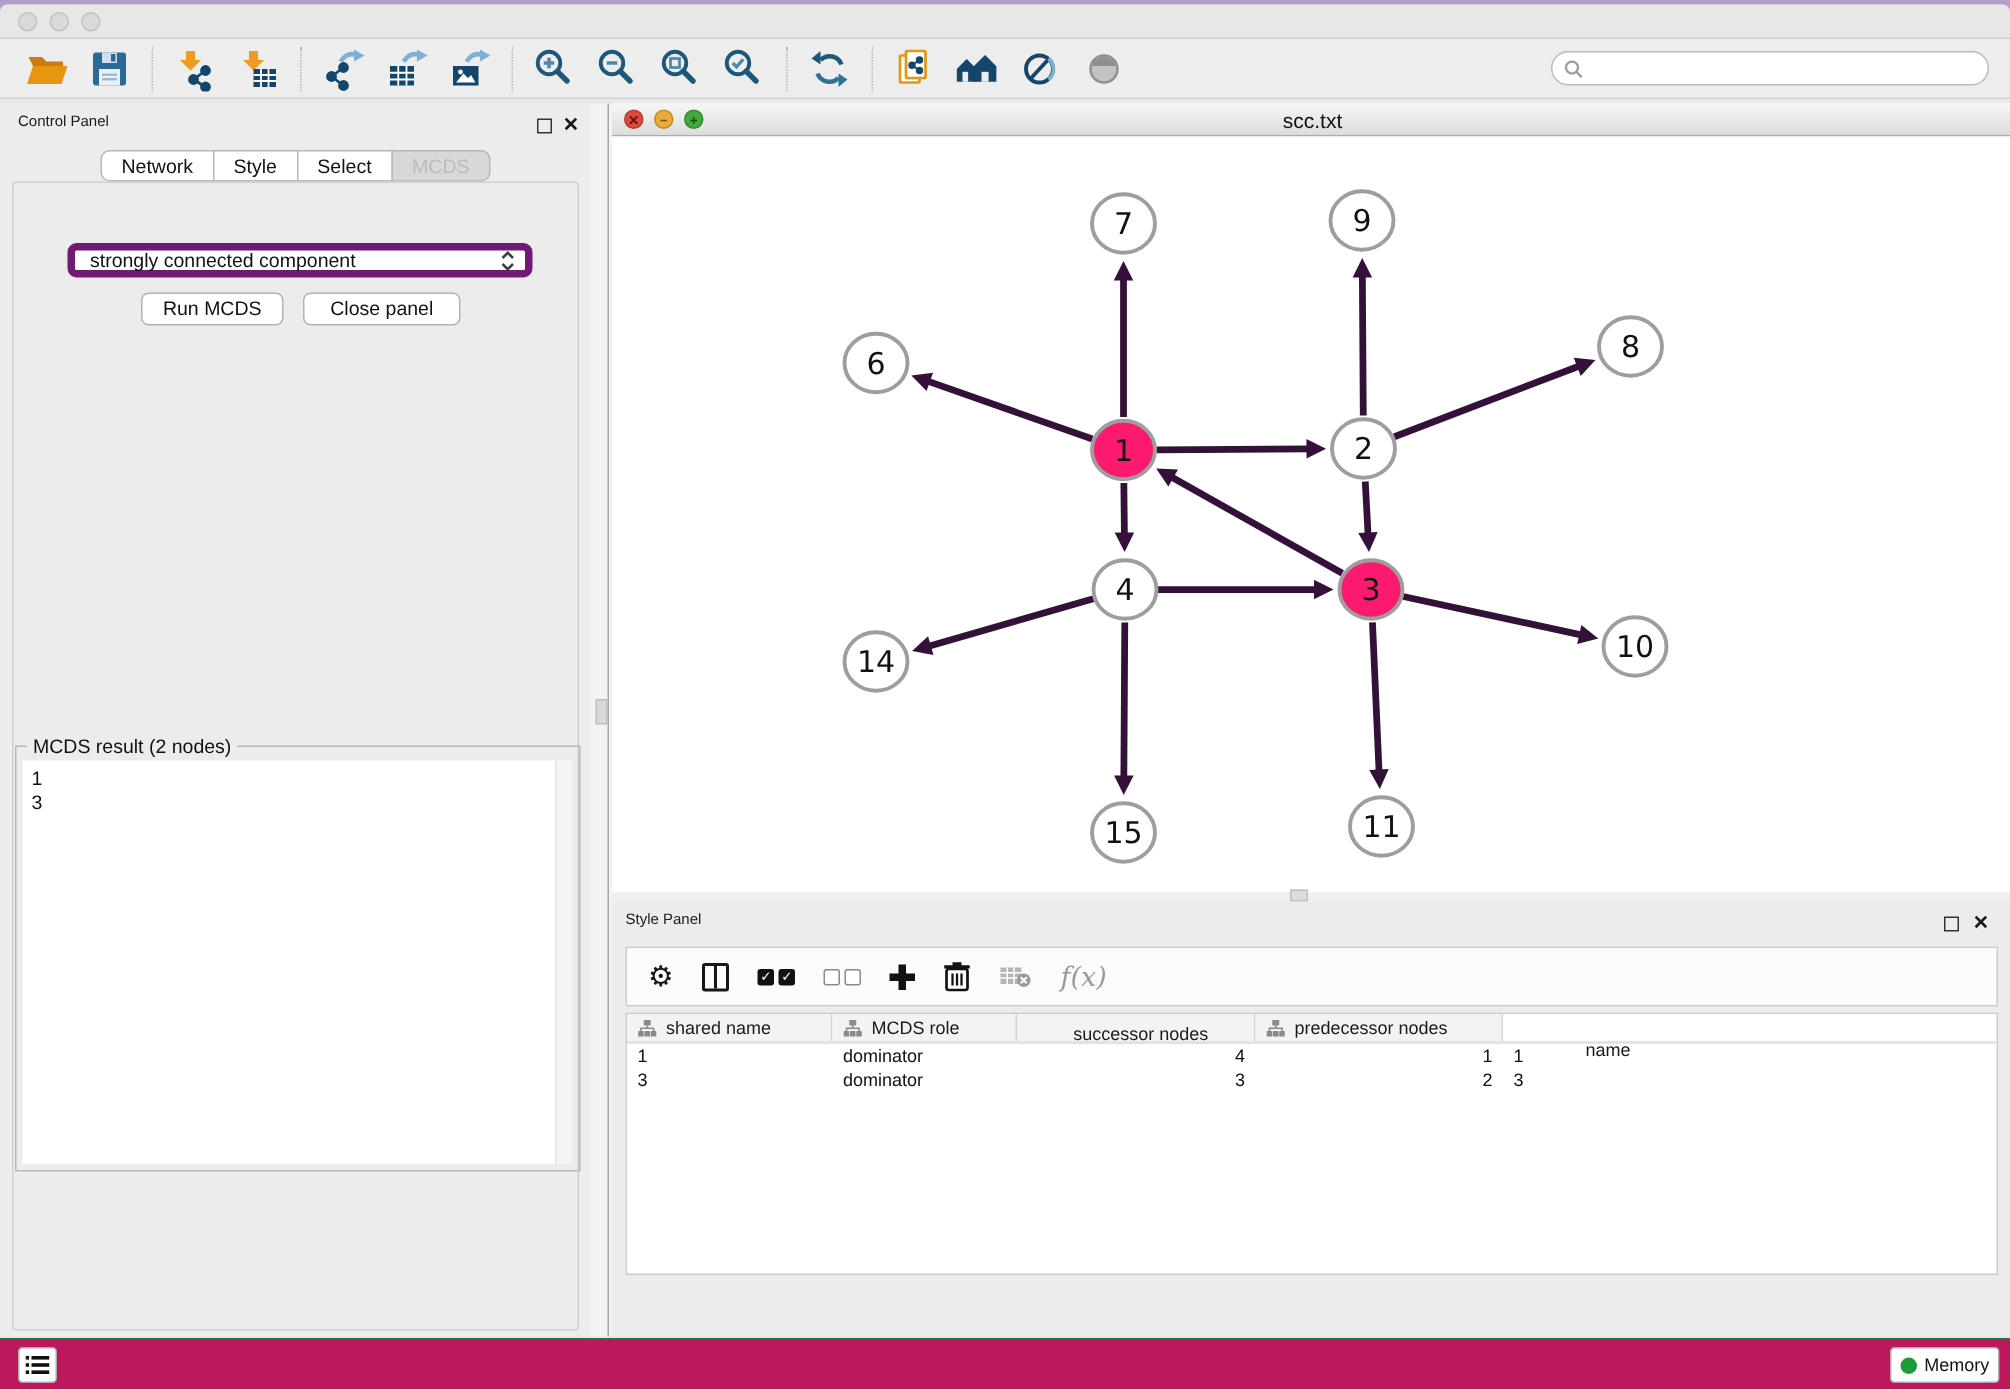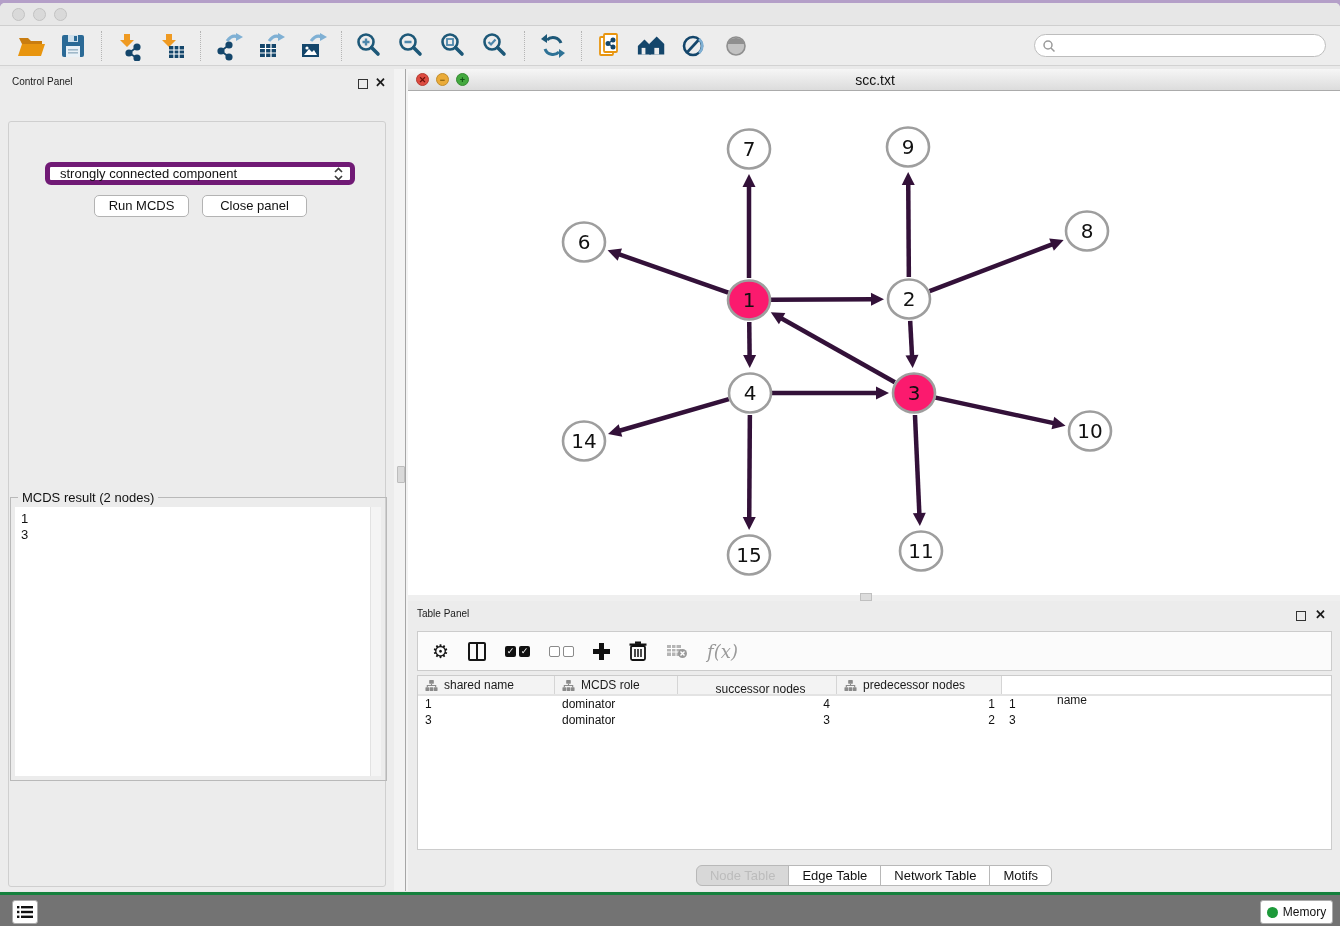--- a/index.html
+++ b/index.html
@@ -88,21 +88,21 @@
   .th { background:#f3f3f3; border-right:1px solid #d5d5d5; display:flex; align-items:center; font-size:12px; color:#1a1a1a; padding-left:7px; gap:6px; }
   .th.center { justify-content:flex-end; padding-left:0;margin-top:24px; }
   .tr { display:flex; height:16px; }
   .td { font-size:12px; color:#111; line-height:16px; padding:0 7px; overflow:hidden; white-space:nowrap; }
   .c0 { width:137px; } .c1 { width:123px; } .c2 { width:159px;flex-direction:column; } .c3 { width:165px; } .c4 { width:86px; }
   .ta-r { text-align:right; }
 
   .tp-tabs { position:absolute; top:264px; left:0; width:100%; display:flex; justify-content:center; }
 
   
-  .statusbar { position:absolute; bottom:0; left:0; width:100%; height:34px; background:#737373; border-top:3px solid #15803d; }
+  .statusbar { position:absolute; bottom:0; left:0; width:100%; height:34px; background:#be185d; border-top:1px solid #15803d; }
   .sb-btn { position:absolute; background:#fff; border:1px solid #ababab; border-radius:3px; display:flex; align-items:center; justify-content:center; }
   .tasks-btn { left:12px; top:5px; width:26px; height:24px; }
   .memory-btn { right:7px; top:5px; width:73px; height:24px; gap:5px; font-size:12px; color:#111; }
   .mem-dot { width:11px; height:11px; border-radius:50%; background:#1d9a3a; }
 
   svg { display:block; }
 </style>
 </head>
 <body>
 
@@ -278,20 +278,26 @@
           </svg>
       <input class="search-input" placeholder="" style="">
     </div>
   </div>
 
   <div class="control-panel">
     <div class="panel-head">
       <span class="panel-title">Control Panel</span>
       <span class="float-btn cp-float"></span>
       <span class="close-btn cp-close">✕</span>
+    </div>
+    <div class="tabs-row">
+      <div class="tab">Network</div>
+      <div class="tab">Style</div>
+      <div class="tab">Select</div>
+      <div class="tab selected">MCDS</div>
     </div>
     <div class="cp-content-border"></div>
     <div class="criterion-select">
       <span>strongly connected component</span>
       <span class="stepper">
         <svg width="9" height="14" viewBox="0 0 9 14">
               <polyline points="1,5 4.5,1.5 8,5" stroke="#3c3c3c" stroke-width="1.7" fill="none"></polyline>
               <polyline points="1,9 4.5,12.5 8,9" stroke="#3c3c3c" stroke-width="1.7" fill="none"></polyline>
             </svg>
       </span>
@@ -402,21 +408,21 @@
           </svg>
     </div>
   </div>
 
   <div class="h-divider">
     <div class="h-handle"></div>
   </div>
 
   <div class="table-panel">
     <div class="panel-head">
-      <span class="panel-title" style="left:9px;">Table Panel</span>
+      <span class="panel-title" style="left:9px;">Style Panel</span>
       <span class="float-btn tp-float"></span>
       <span class="close-btn tp-close">✕</span>
     </div>
     <div class="tp-toolbar">
       <div class="tpi">
             <span class="gear-glyph">⚙</span>
           </div>
       <div class="tpi">
             <span class="panel-glyph"></span>
           </div>
@@ -516,26 +522,20 @@
             <div class="tr">
               <div class="td c0">3</div>
               <div class="td c1">dominator</div>
               <div class="td c2 ta-r">3</div>
               <div class="td c3 ta-r">2</div>
               <div class="td c4">3</div>
             </div>
           </div>
     </div>
 
-    <div class="tp-tabs">
-      <div class="tab selected">Node Table</div>
-      <div class="tab">Edge Table</div>
-      <div class="tab">Network Table</div>
-      <div class="tab">Motifs</div>
-    </div>
   </div>
 
   <div class="statusbar">
     <div class="sb-btn tasks-btn">
       <svg width="16" height="14" viewBox="0 0 16 14">
             <g fill="#111">
               <rect x="0" y="1" width="2.4" height="2.4"></rect>
               <rect x="4" y="1" width="12" height="2.4"></rect>
               <rect x="0" y="5.8" width="2.4" height="2.4"></rect>
               <rect x="4" y="5.8" width="12" height="2.4"></rect>

